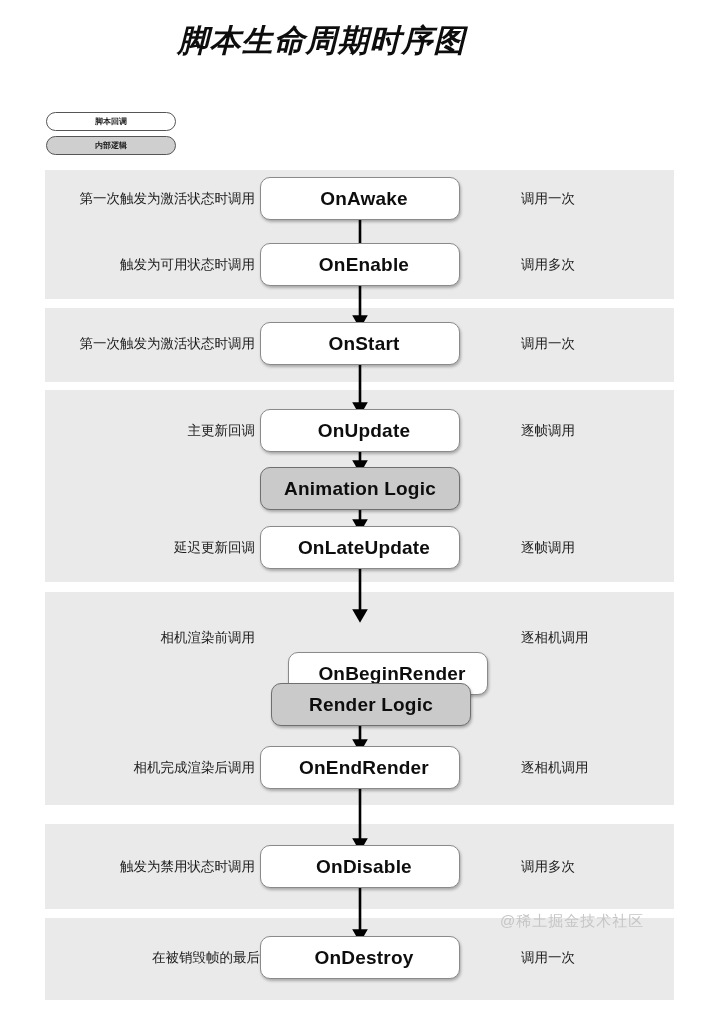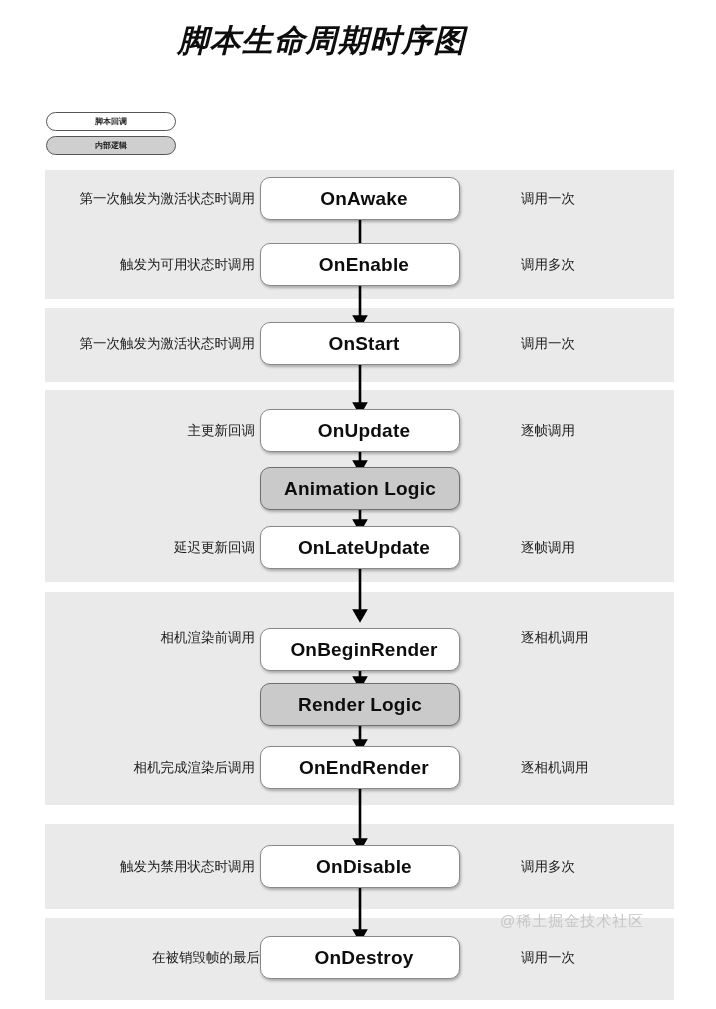--- a/index.html
+++ b/index.html
@@ -194,23 +194,23 @@
       <div class="node callback" style="top: 322px;">OnStart</div>
       <div class="label-right" style="top: 322px;">调用一次</div>
       <div class="label-left" style="top: 409px;">主更新回调</div>
       <div class="node callback" style="top: 409px;">OnUpdate</div>
       <div class="label-right" style="top: 409px;">逐帧调用</div>
       <div class="node internal" style="top: 467px;">Animation Logic</div>
       <div class="label-left" style="top: 526px;">延迟更新回调</div>
       <div class="node callback" style="top: 526px;">OnLateUpdate</div>
       <div class="label-right" style="top: 526px;">逐帧调用</div>
       <div class="label-left" style="top: 616px;">相机渲染前调用</div>
-      <div class="node callback" style="top: 628px;">OnBeginRender</div>
+      <div class="node callback" style="top: 652px; margin-left: 28px;">OnBeginRender</div>
       <div class="label-right" style="top: 616px;">逐相机调用</div>
-      <div class="node internal" style="top: 683px;">Render Logic</div>
+      <div class="node internal" style="top: 683px; margin-left: 11px;">Render Logic</div>
       <div class="label-left" style="top: 746px;">相机完成渲染后调用</div>
       <div class="node callback" style="top: 746px;">OnEndRender</div>
       <div class="label-right" style="top: 746px;">逐相机调用</div>
       <div class="label-left" style="top: 845px;">触发为禁用状态时调用</div>
       <div class="node callback" style="top: 845px;">OnDisable</div>
       <div class="label-right" style="top: 845px;">调用多次</div>
       <div class="label-left" style="top: 936px; padding-left: 32px;">在被销毁帧的最后调用</div>
       <div class="node callback" style="top: 936px;">OnDestroy</div>
       <div class="label-right" style="top: 936px;">调用一次</div>
     </div>

